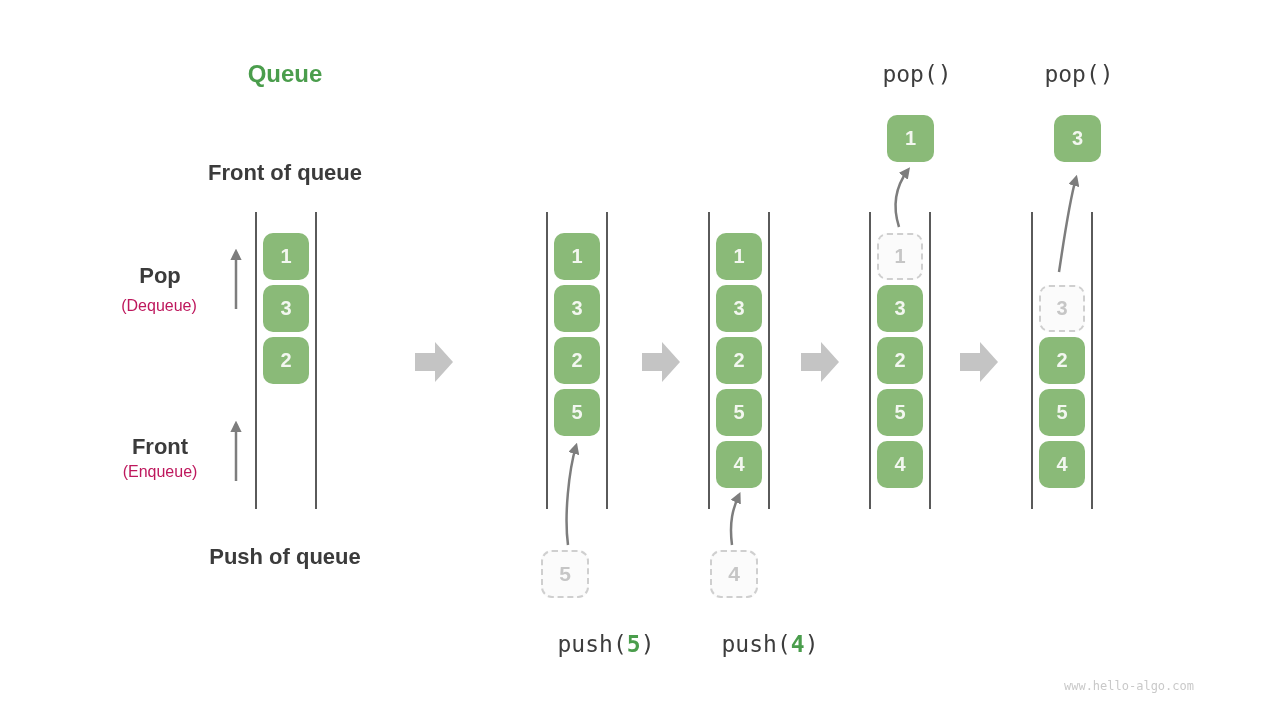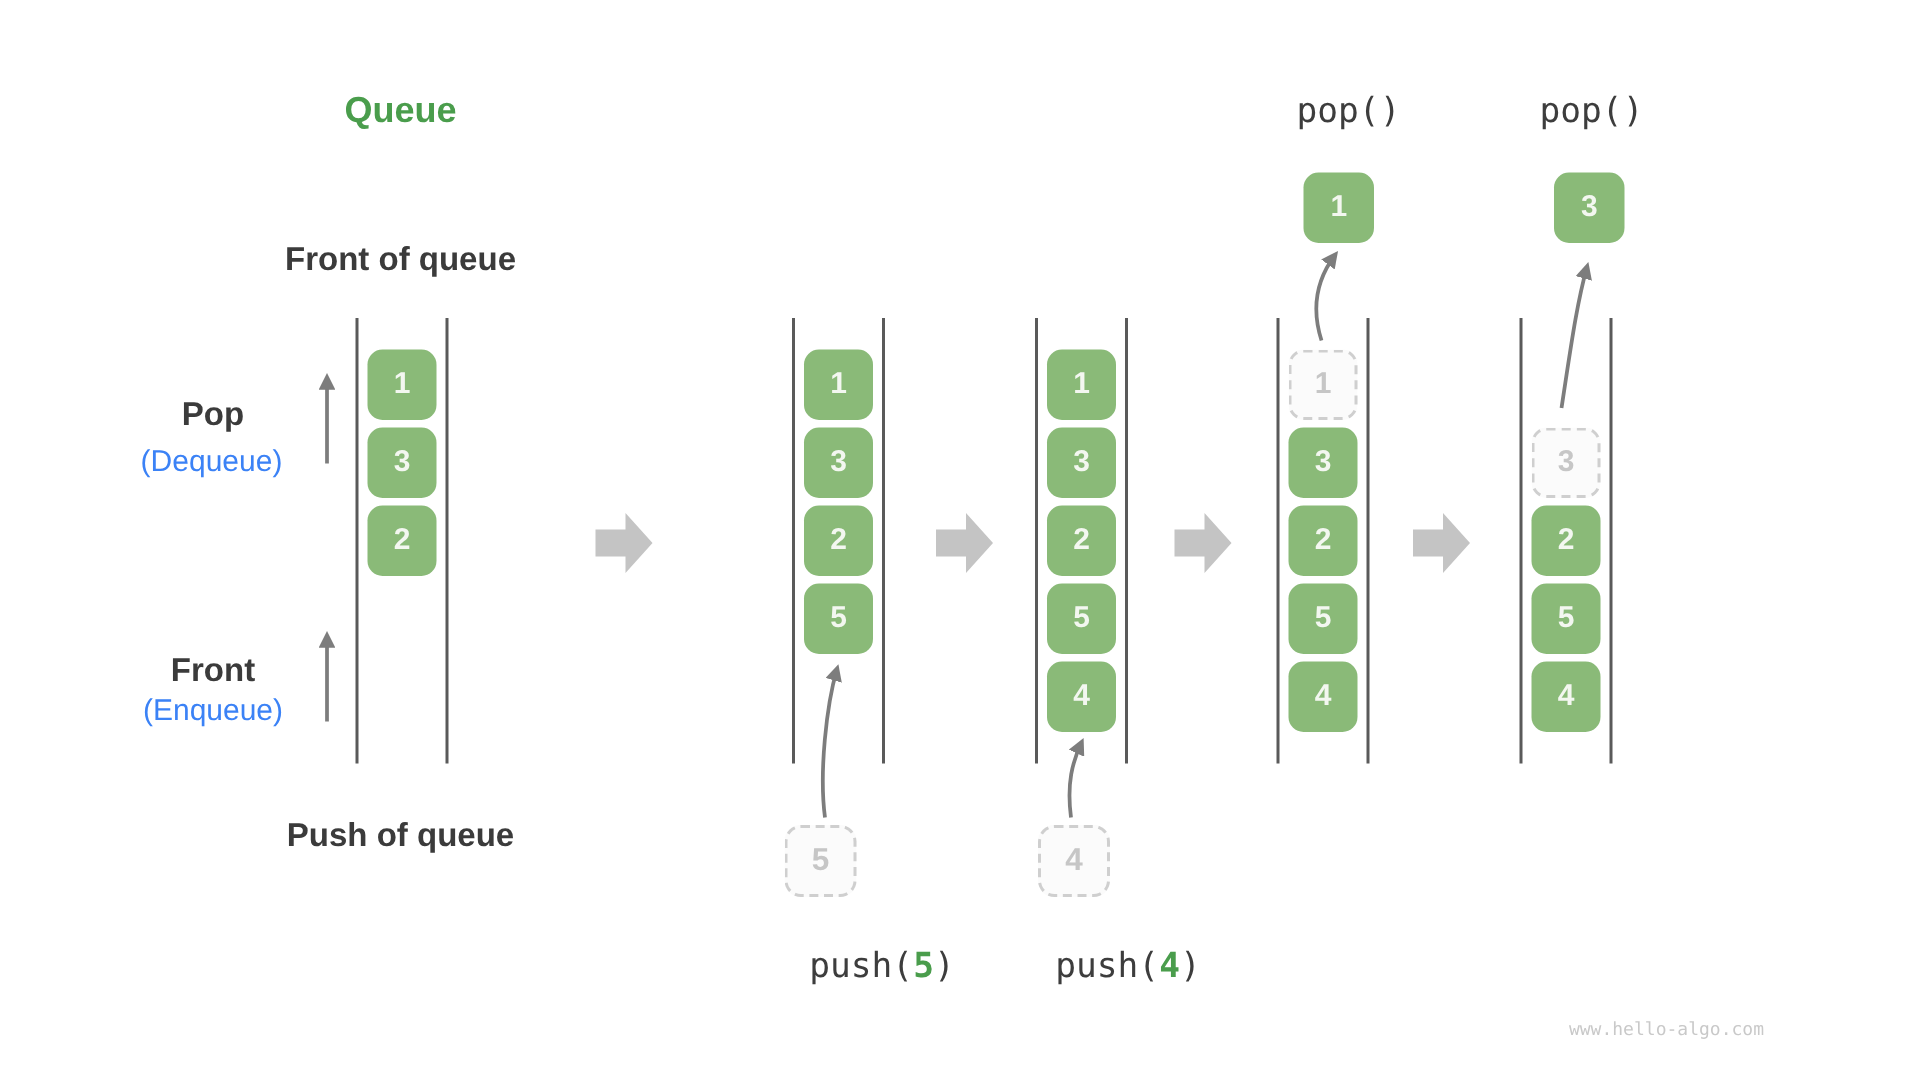--- a/index.html
+++ b/index.html
@@ -1,24 +1,24 @@
 <!DOCTYPE html>
 <html><head>
 <meta charset="utf-8">
 <style>
   html,body{margin:0;padding:0;background:#ffffff;}
   .canvas{
     position:relative;width:1220px;height:720px;background:#ffffff;
-    font-family:"Liberation Sans",sans-serif;overflow:hidden;
+    font-family:"Liberation Sans",sans-serif;overflow:hidden;margin-left:18px;
   }
   .abs{position:absolute;}
   .cx{transform:translateX(-50%);}
   .title{color:#4a9d4c;font-size:24px;font-weight:bold;white-space:nowrap;}
   .label-bold{font-size:22px;font-weight:bold;color:#3b3b3b;white-space:nowrap;}
-  .label-reg{font-size:20px;font-weight:400;color:#3b82f6;white-space:nowrap;}
+  .label-reg{font-size:16px;font-weight:400;color:#be185d;white-space:nowrap;}
   .mono{font-family:"DejaVu Sans Mono",monospace;font-size:23px;color:#3d3d3d;white-space:nowrap;text-align:center;}
   .mono .arg{color:#4a9d4c;font-weight:bold;}
   .overlay{position:absolute;left:0;top:0;width:1280px;height:720px;pointer-events:none;}
 
   .column{position:absolute;top:212px;width:62px;height:297px;}
   .rail{position:absolute;top:0;width:1.6px;height:297px;background:#5a5a5a;}
   .rail-left{left:0;}
   .rail-right{right:0;}
   .cell{
     position:absolute;left:8px;width:46px;height:47px;box-sizing:border-box;

